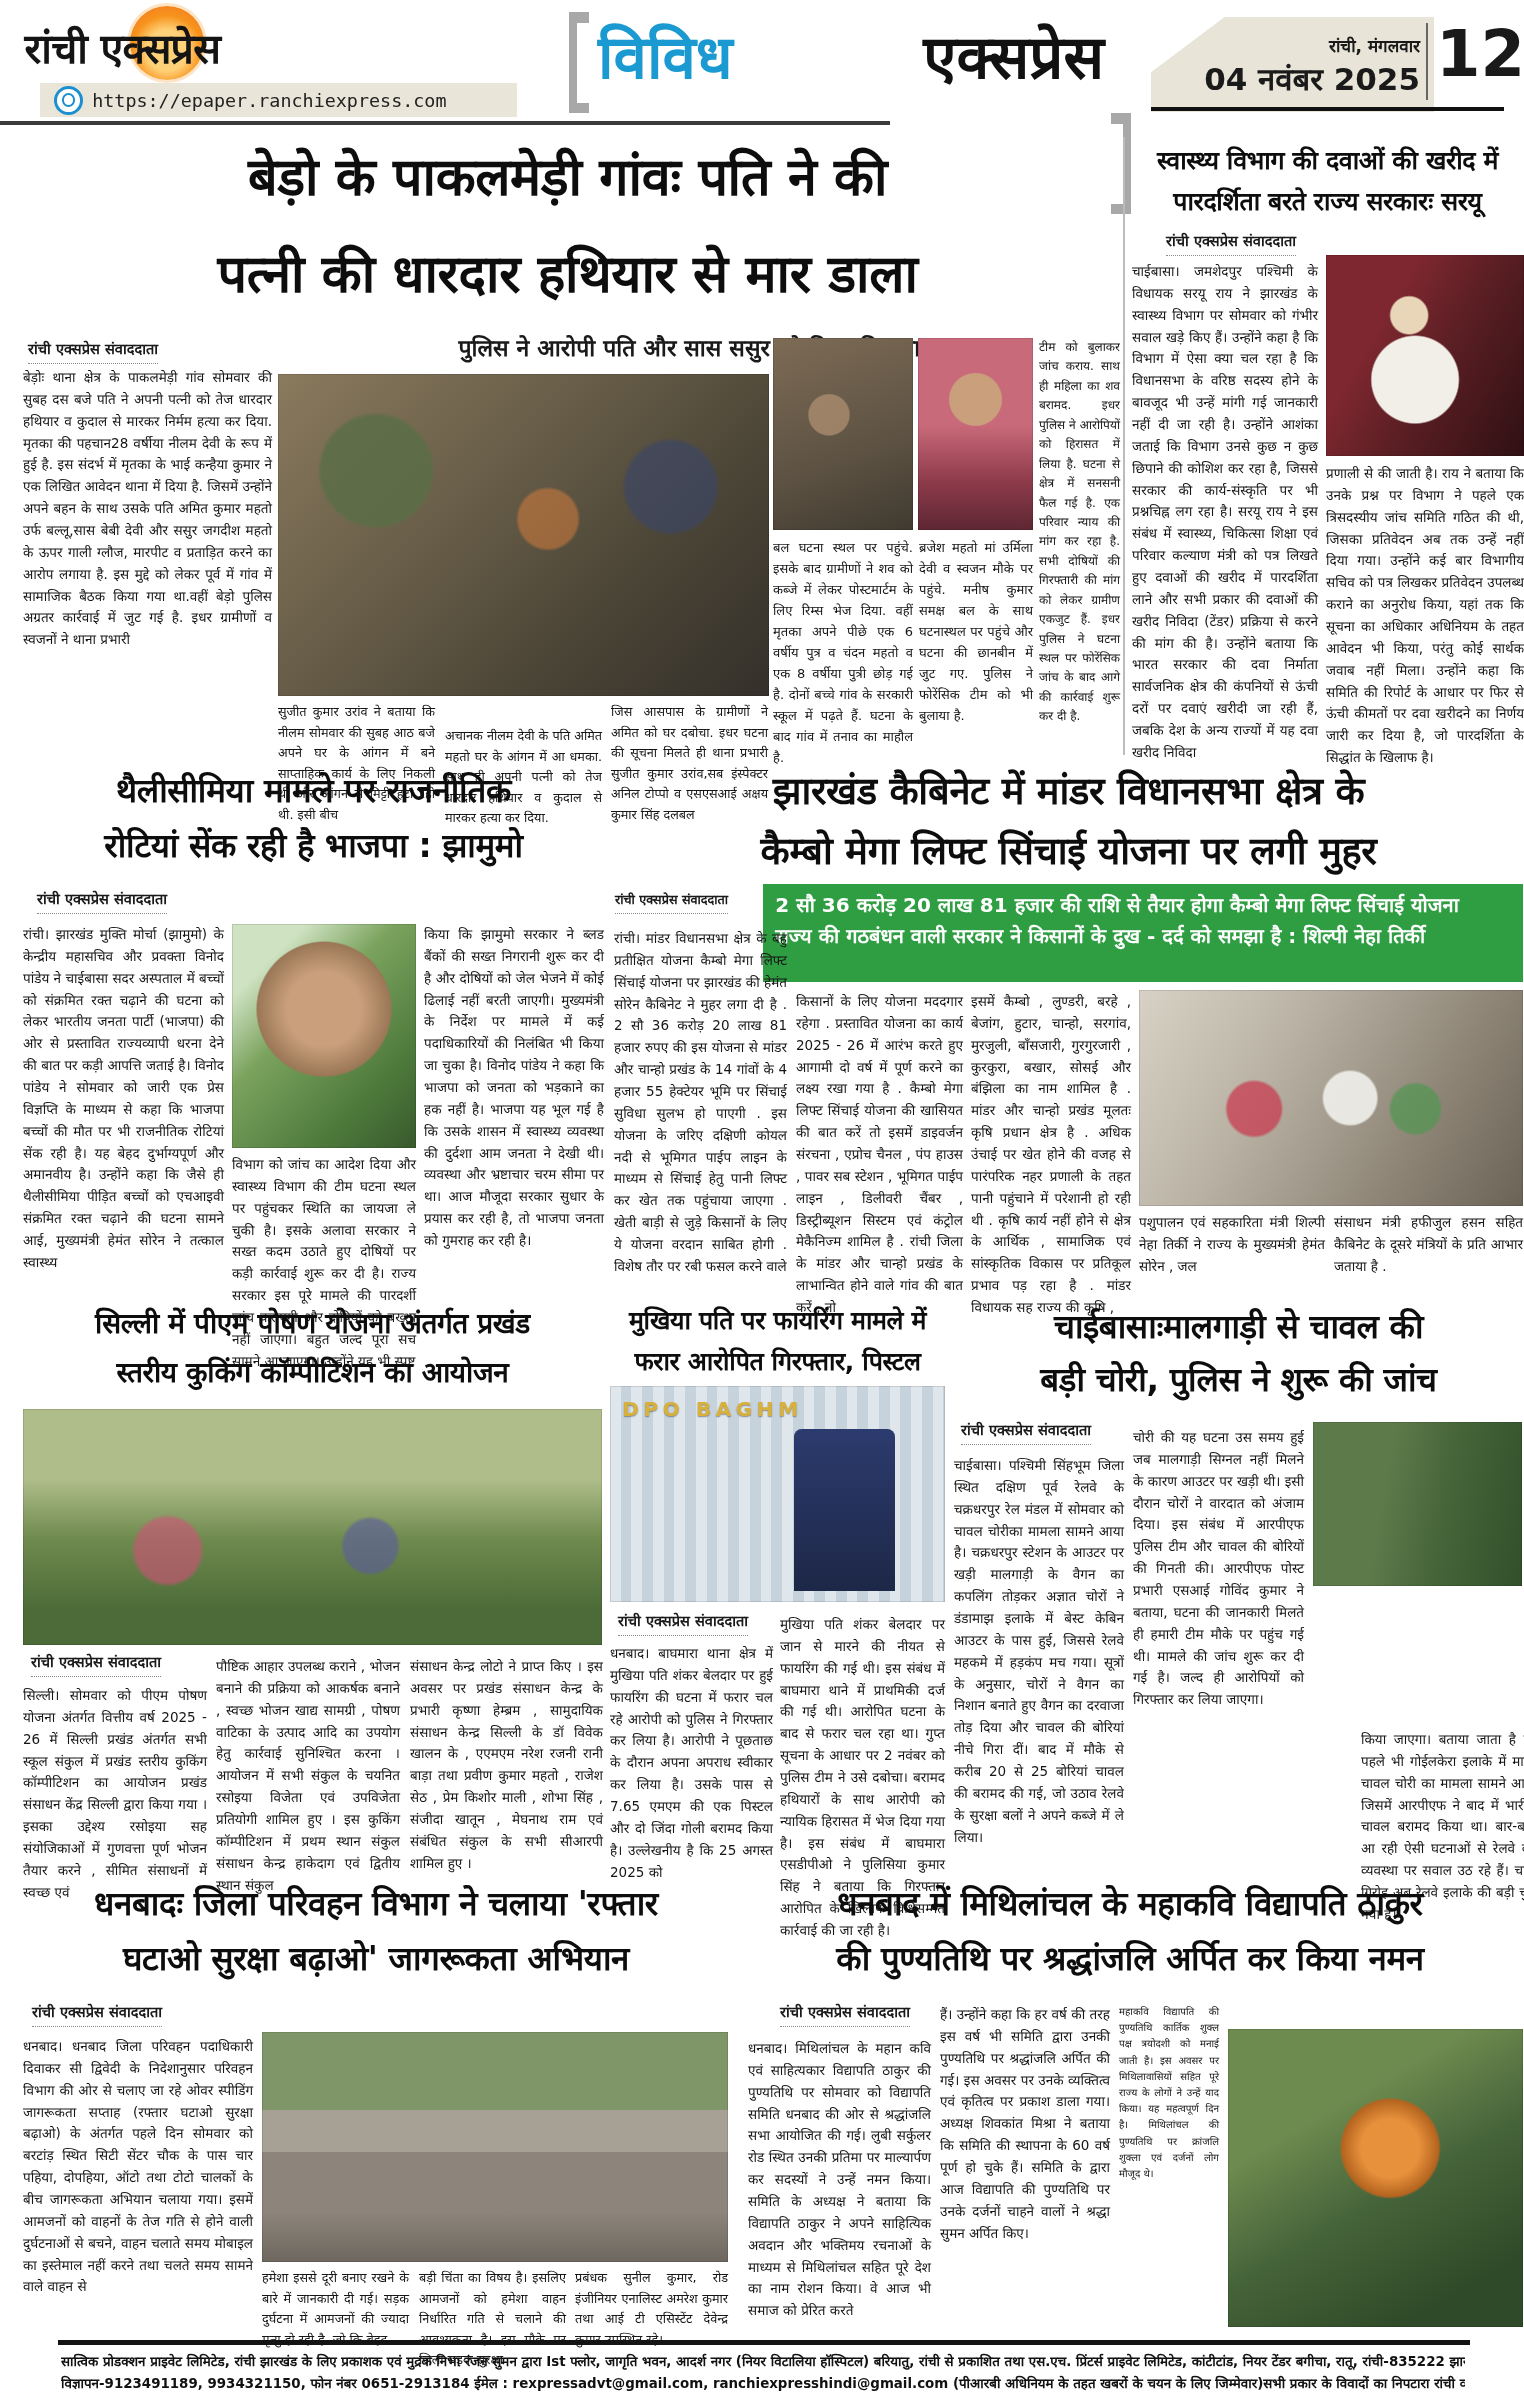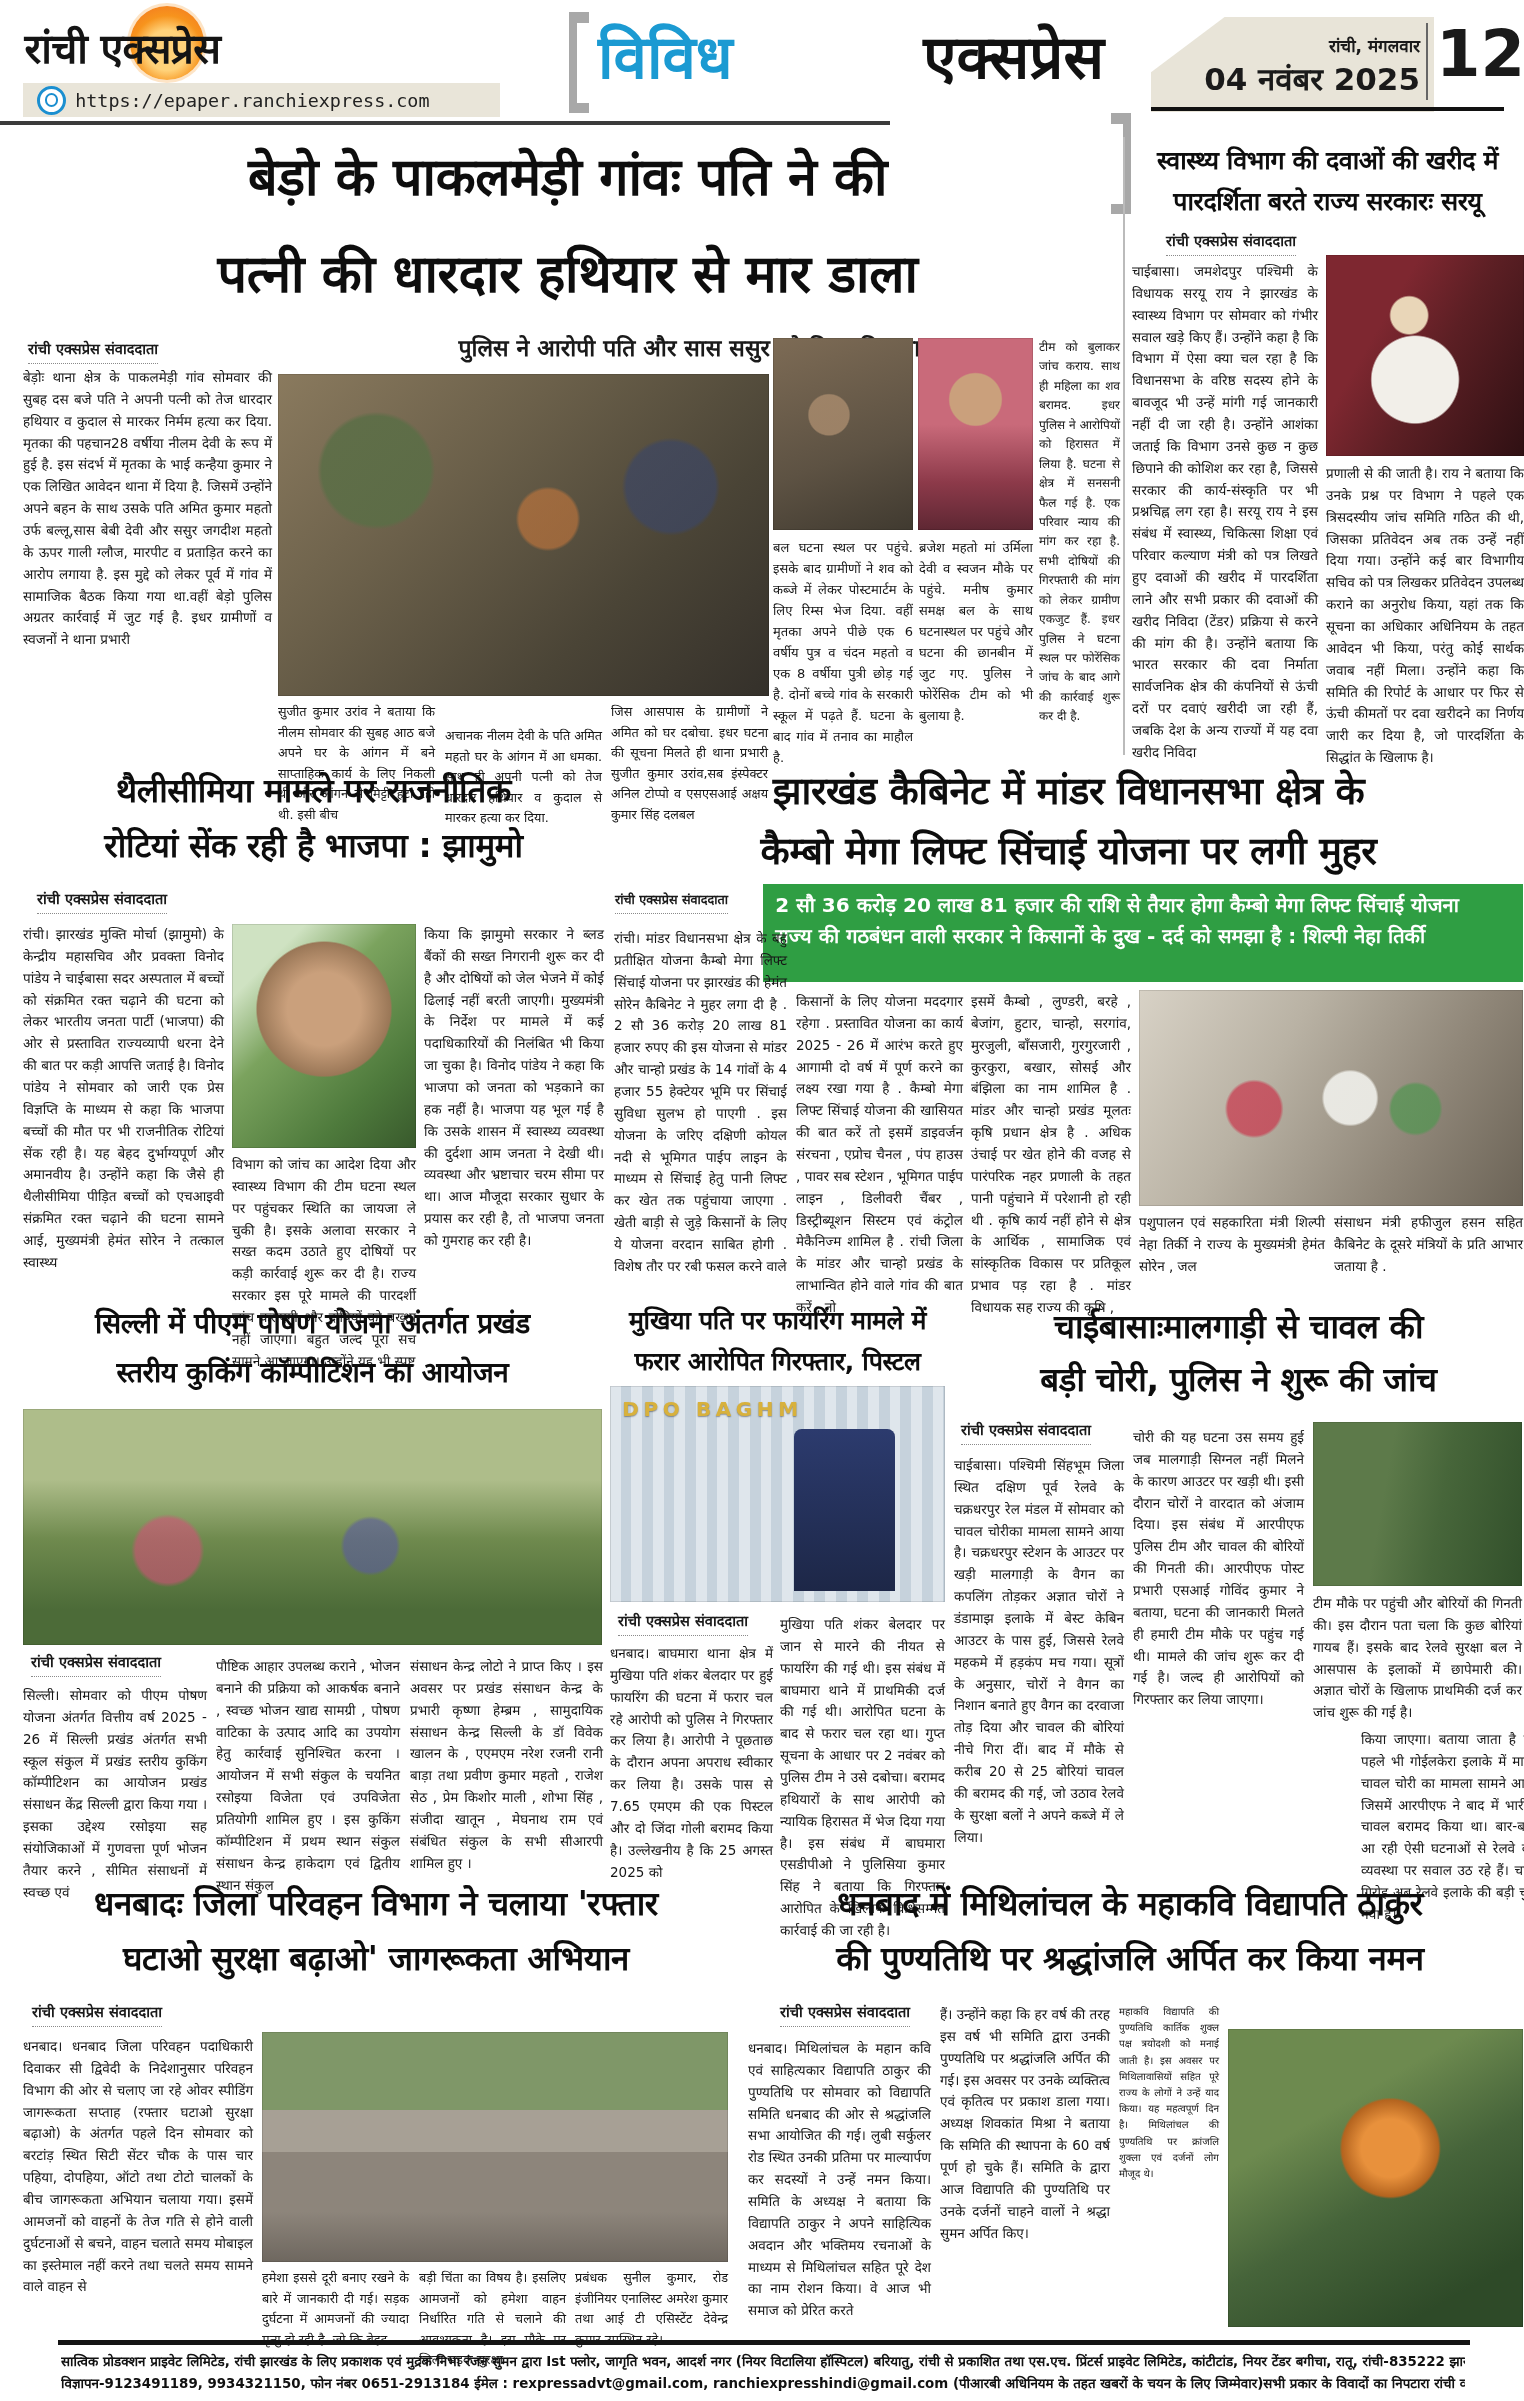--- a/index.html
+++ b/index.html
@@ -88,21 +88,21 @@
   .gold-text{position:absolute;top:10.7px;left:12.3px;color:#d8b13c;font-weight:900;font-size:20px;
       letter-spacing:4.6px;text-shadow:0 0.8px 1.5px rgba(0,0,0,.4);}
 </style>
 </head>
 <body>
 
 <div id="page">
 
   <div class="abs sun" style="left:130px;top:6.1px;"></div>
   <div class="abs logo-title" style="left:24.6px;top:28px;">रांची एक्सप्रेस</div>
-  <div class="abs urlbar" style="left:23px;top:83px;width:449px;">
+  <div class="abs urlbar" style="left:40px;top:83px;width:449px;">
     <span class="url-ico"></span>
     <span class="url-text">https://epaper.ranchiexpress.com</span>
   </div>
   <div class="abs rule-dark" style="left:0;top:121px;width:890px;height:3.8px;"></div>
 
   <div class="abs bracket l" style="left:569px;top:12.3px;height:101px;"></div>
   <div class="abs" style="left:598px;top:14px;width:506px;display:flex;justify-content:space-between;align-items:baseline;gap:33px;">
     <span class="section-blue">विविध</span>
     <span class="section-black">एक्सप्रेस</span>
   </div>
@@ -194,21 +194,20 @@
   <div class="abs bodycol" style="left:780px;top:1614px;width:165px;height:250px;">मुखिया पति शंकर बेलदार पर जान से मारने की नीयत से फायरिंग की गई थी। इस संबंध में बाघमारा थाने में प्राथमिकी दर्ज की गई थी। आरोपित घटना के बाद से फरार चल रहा था। गुप्त सूचना के आधार पर 2 नवंबर को पुलिस टीम ने उसे दबोचा। बरामद हथियारों के साथ आरोपी को न्यायिक हिरासत में भेज दिया गया है। इस संबंध में बाघमारा एसडीपीओ ने पुलिसिया कुमार सिंह ने बताया कि गिरफ्तार आरोपित के खिलाफ विधिसम्मत कार्रवाई की जा रही है।</div>
 
   <div class="abs hl hl-lg" style="left:954px;top:1300px;width:569px;">चाईबासाःमालगाड़ी से चावल की</div>
   <div class="abs hl hl-lg" style="left:954px;top:1353px;width:569px;">बड़ी चोरी, पुलिस ने शुरू की जांच</div>
   <div class="abs" style="left:961px;top:1419px;">
     <span class="byline">रांची एक्सप्रेस संवाददाता</span>
   </div>
   <div class="abs photo ph-rail" style="left:1313px;top:1422px;width:209px;height:164px;"></div>
   <div class="abs bodycol" style="left:954px;top:1455px;width:170px;height:410px;">चाईबासा। पश्चिमी सिंहभूम जिला स्थित दक्षिण पूर्व रेलवे के चक्रधरपुर रेल मंडल में सोमवार को चावल चोरीका मामला सामने आया है। चक्रधरपुर स्टेशन के आउटर पर खड़ी मालगाड़ी के वैगन का कपलिंग तोड़कर अज्ञात चोरों ने डंडामाझ इलाके में बेस्ट केबिन आउटर के पास हुई, जिससे रेलवे महकमे में हड़कंप मच गया। सूत्रों के अनुसार, चोरों ने वैगन का निशान बनाते हुए वैगन का दरवाजा तोड़ दिया और चावल की बोरियां नीचे गिरा दीं। बाद में मौके से करीब 20 से 25 बोरियां चावल की बरामद की गई, जो उठाव रेलवे के सुरक्षा बलों ने अपने कब्जे में ले लिया।</div>
   <div class="abs bodycol" style="left:1133px;top:1427px;width:171px;height:437px;">चोरी की यह घटना उस समय हुई जब मालगाड़ी सिग्नल नहीं मिलने के कारण आउटर पर खड़ी थी। इसी दौरान चोरों ने वारदात को अंजाम दिया। इस संबंध में आरपीएफ पुलिस टीम और चावल की बोरियों की गिनती की। आरपीएफ पोस्ट प्रभारी एसआई गोविंद कुमार ने बताया, घटना की जानकारी मिलते ही हमारी टीम मौके पर पहुंच गई थी। मामले की जांच शुरू कर दी गई है। जल्द ही आरोपियों को गिरफ्तार कर लिया जाएगा।</div>
-  <div class="abs bodycol" style="left:1313px;top:1593px;width:209px;height:132px;">टीम मौके पर पहुंची और बोरियों की गिनती की। इस दौरान पता चला कि कुछ बोरियां गायब हैं। इसके बाद रेलवे सुरक्षा बल ने आसपास के इलाकों में छापेमारी की। अज्ञात चोरों के खिलाफ प्राथमिकी दर्ज कर जांच शुरू की गई है।</div>
   <div class="abs bodycol" style="left:1313px;top:1729px;width:209px;height:135px;margin-left:48px;">किया जाएगा। बताया जाता है कि इससे पहले भी गोईलकेरा इलाके में मालगाड़ी से चावल चोरी का मामला सामने आ चुका है। जिसमें आरपीएफ ने बाद में भारी मात्रा में चावल बरामद किया था। बार-बार सामने आ रही ऐसी घटनाओं से रेलवे की सुरक्षा व्यवस्था पर सवाल उठ रहे हैं। चावल चोरी गिरोह अब रेलवे इलाके की बड़ी चुनौती बन गया है।</div>
 
   <div class="abs hl hl-lg" style="left:23px;top:1877px;width:706px;">धनबादः जिला परिवहन विभाग ने चलाया 'रफ्तार</div>
   <div class="abs hl hl-lg" style="left:23px;top:1932px;width:706px;">घटाओ सुरक्षा बढ़ाओ' जागरूकता अभियान</div>
   <div class="abs" style="left:32px;top:2001px;">
     <span class="byline">रांची एक्सप्रेस संवाददाता</span>
   </div>
   <div class="abs bodycol" style="left:23px;top:2036px;width:230px;height:292px;">धनबाद। धनबाद जिला परिवहन पदाधिकारी दिवाकर सी द्विवेदी के निदेशानुसार परिवहन विभाग की ओर से चलाए जा रहे ओवर स्पीडिंग जागरूकता सप्ताह (रफ्तार घटाओ सुरक्षा बढ़ाओ) के अंतर्गत पहले दिन सोमवार को बरटांड़ स्थित सिटी सेंटर चौक के पास चार पहिया, दोपहिया, ऑटो तथा टोटो चालकों के बीच जागरूकता अभियान चलाया गया। इसमें आमजनों को वाहनों के तेज गति से होने वाली दुर्घटनाओं से बचने, वाहन चलाते समय मोबाइल का इस्तेमाल नहीं करने तथा चलते समय सामने वाले वाहन से</div>
   <div class="abs photo ph-street" style="left:262px;top:2032px;width:466px;height:230px;"></div>
   <div class="abs bodycol" style="left:262px;top:2268px;width:147px;height:60px;font-size:12.7px;">हमेशा इससे दूरी बनाए रखने के बारे में जानकारी दी गई। सड़क दुर्घटना में आमजनों की ज्यादा मृत्यु हो रही है, जो कि बेहद</div>

